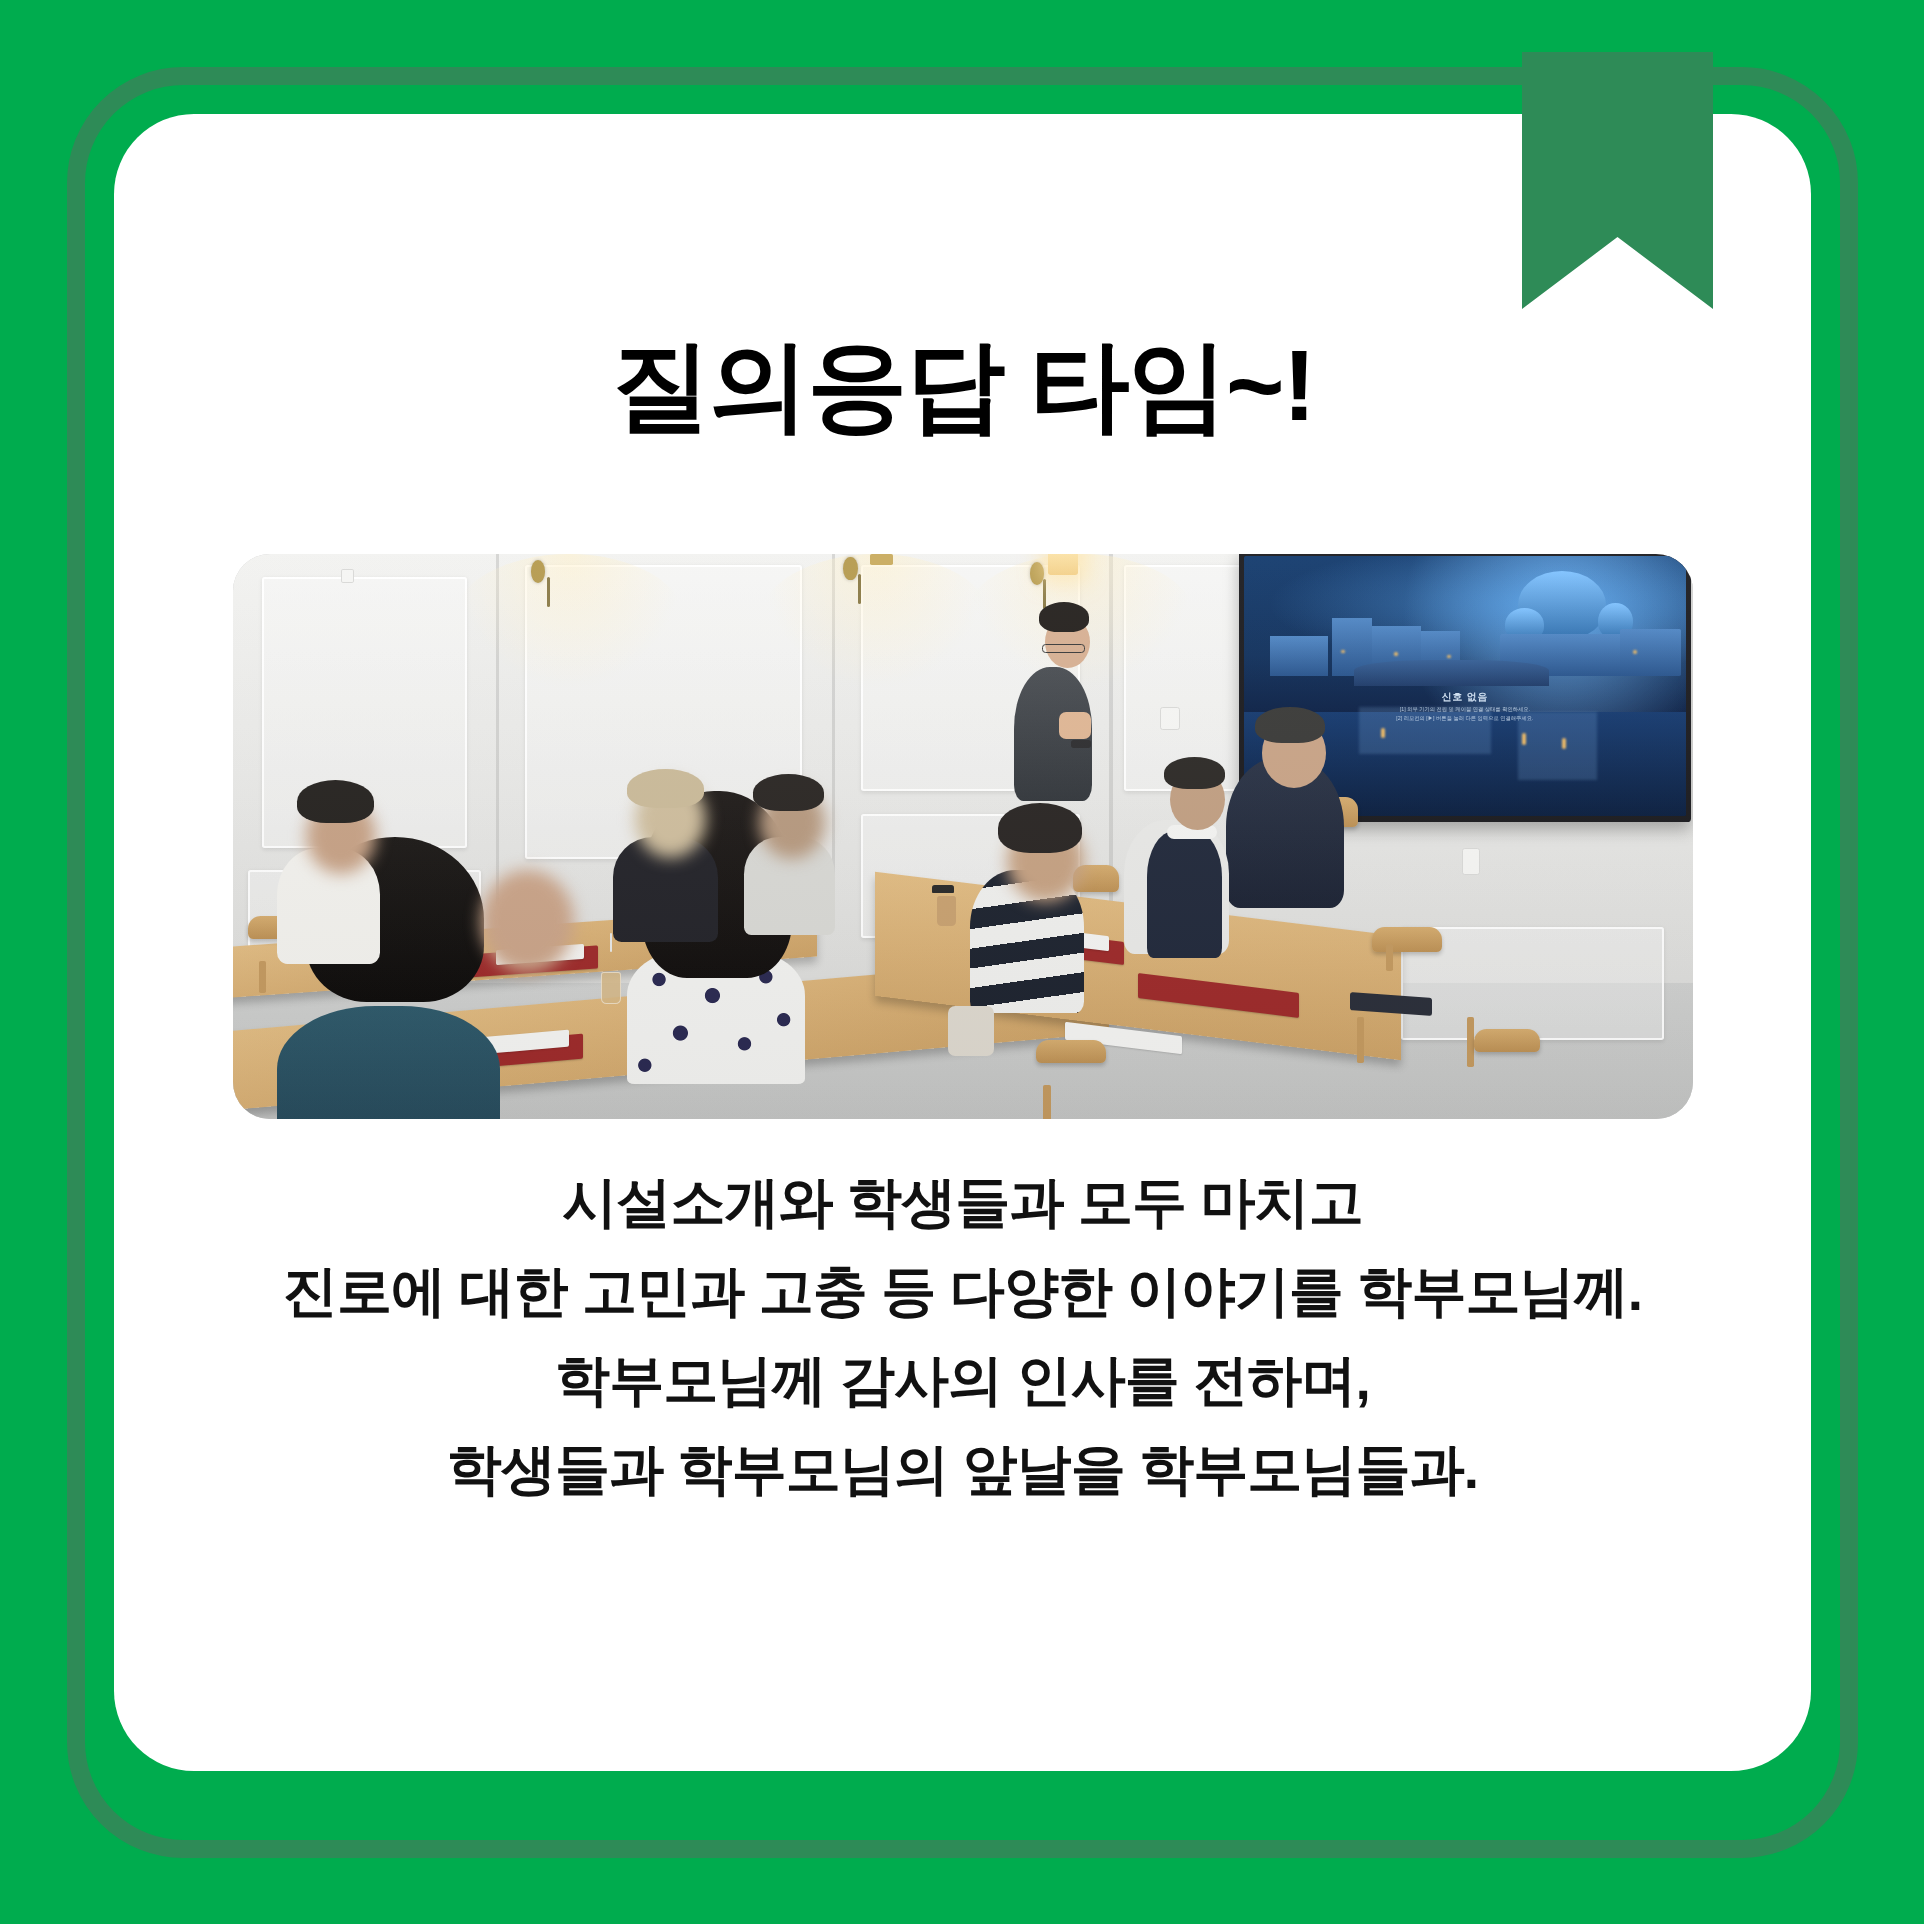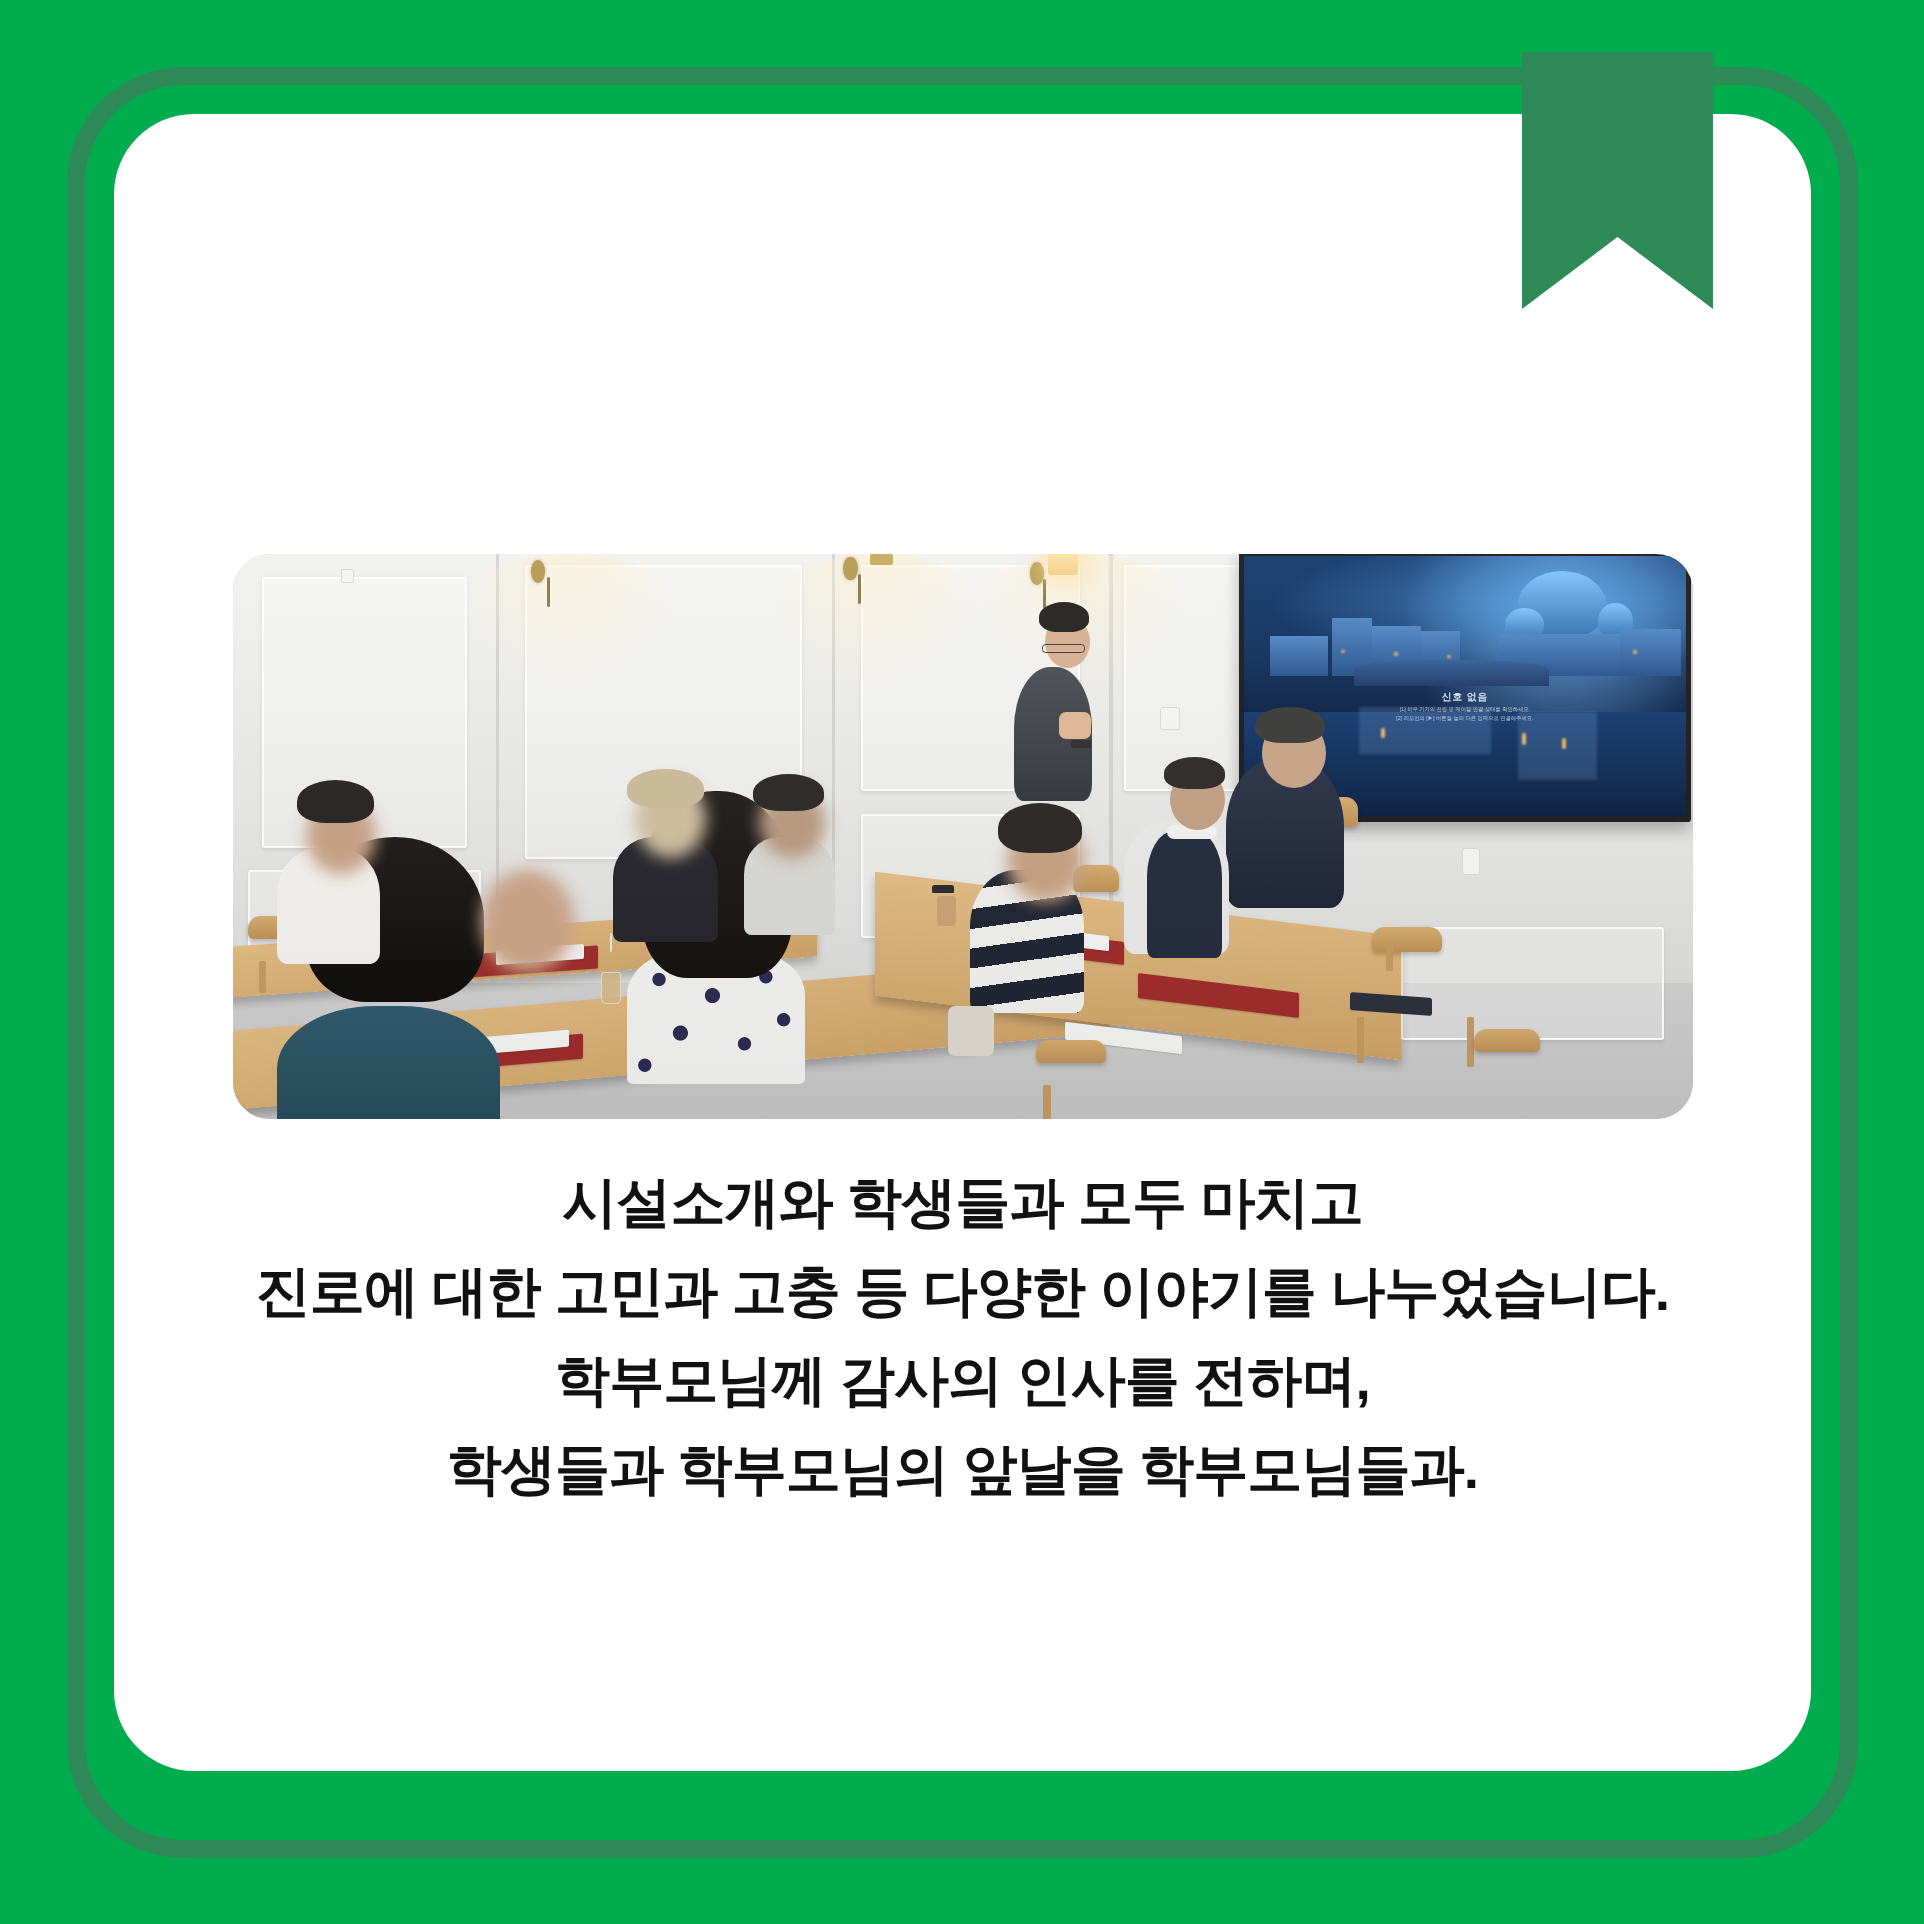--- a/index.html
+++ b/index.html
@@ -140,20 +140,21 @@
 
   <div id="card">
 
     
     
 
   </div>
 
   <div id="ribbon"></div>
 
+  <h1 id="title">질의응답 타임~!</h1>
 
   <div id="photo-wrap">
     <div id="photo">
 
       <div class="ly wall"></div>
       <div class="ly floor"></div>
 
       <div class="ly seam" style="left:18%;top:0;height:62%;"></div>
       <div class="ly seam" style="left:41%;top:0;height:62%;"></div>
       <div class="ly seam" style="left:60%;top:0;height:62%;"></div>
@@ -309,19 +310,19 @@
       <div class="ly" style="left:35%; top:50%; width:91px; height:98px; background:#d9d9d5; border-radius:38% 38% 8% 8%;"></div>
       <div class="ly blurf" style="left:36%; top:41%; width:66px; height:73px; background:#b79a80;"></div>
       <div class="ly hair" style="left:35.6%; top:39%; width:71px; height:37px; background:#2b2724;"></div>
 
       <div class="ly" style="inset:0; background:linear-gradient(180deg,rgba(255,255,255,.05),rgba(0,0,0,.04));"></div>
     </div>
   </div>
 
   <div id="body-text">
     <span class="ln">시설소개와 학생들과 모두 마치고</span>
-    <span class="ln">진로에 대한 고민과 고충 등 다양한 이야기를 나누었습니다.</span>
+    <span class="ln">진로에 대한 고민과 고충 등 다양한 이야기를 학부모님께.</span>
     <span class="ln">학부모님께 감사의 인사를 전하며,</span>
     <span class="ln">학생들과 학부모님의 앞날을 학부모님들과.</span>
   </div>
 
 </div>
 
 
 </body></html>

